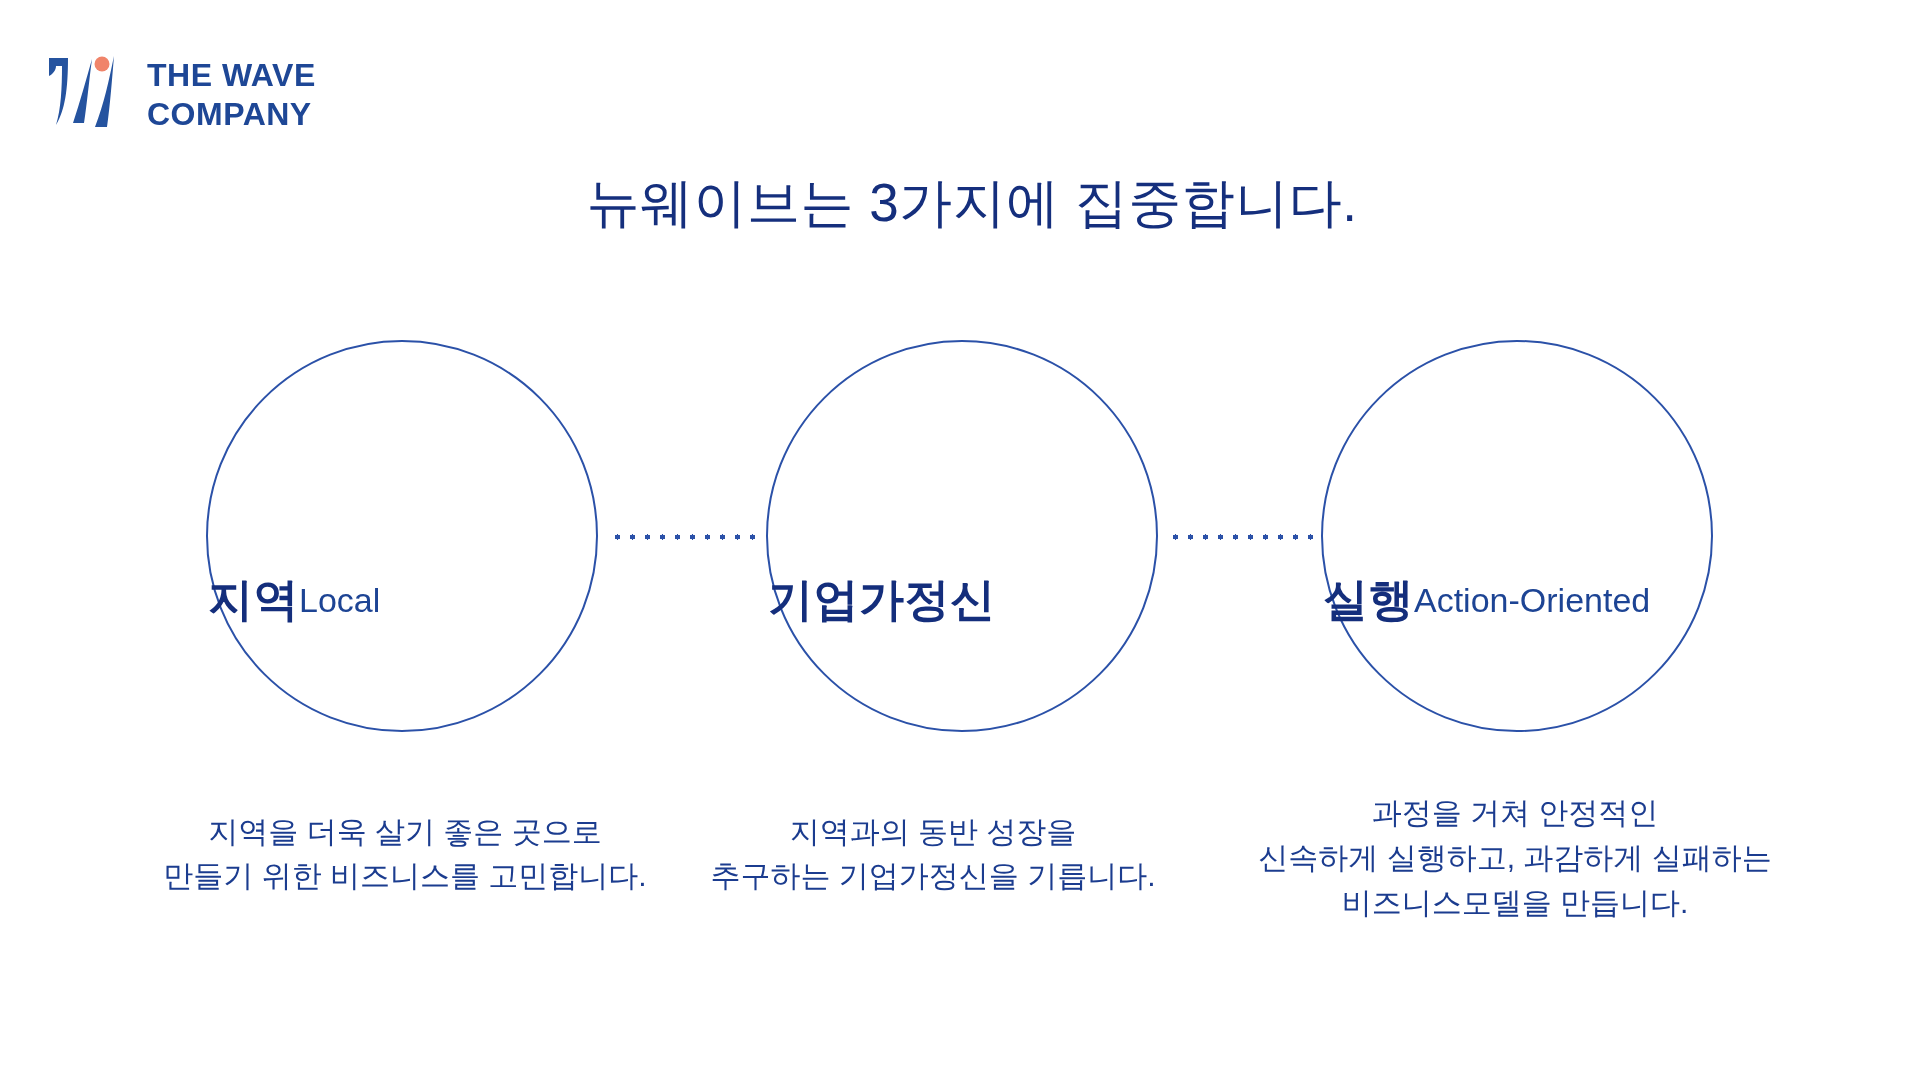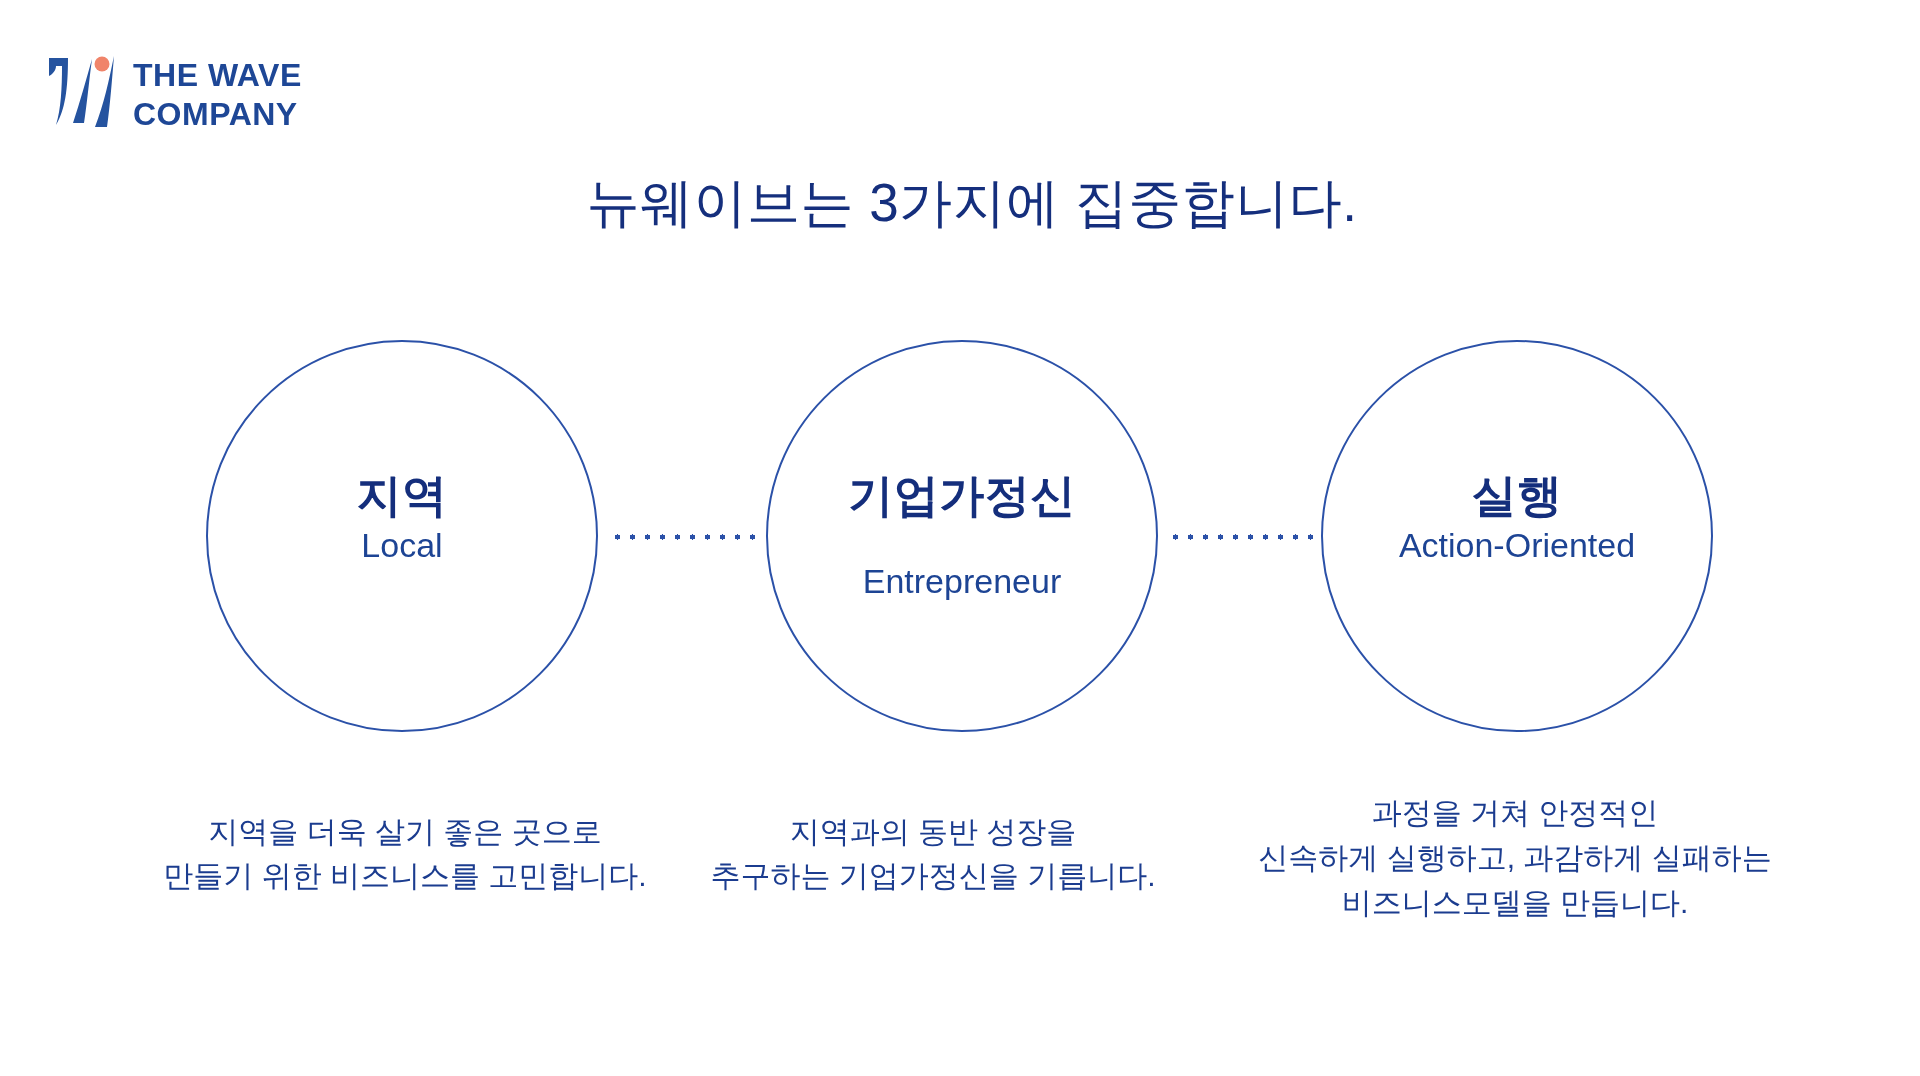--- a/index.html
+++ b/index.html
@@ -9,38 +9,38 @@
     font-family: "Liberation Sans", "DejaVu Sans", sans-serif;
     position: relative;
     overflow: hidden;
   }
   .slide { position: absolute; inset: 0; background: #ffffff; }
 
   
   .logo { position: absolute; left: 48px; top: 54px; display: flex; align-items: flex-start; }
   .logo-mark { width: 76px; height: 74px; display: block; }
   .logo-text {
-    margin-left: 9px; margin-top: 2px;
+    margin-left: 23px; margin-top: 2px;
     font-weight: 800; font-size: 32px; line-height: 39px;
     color: #1E4796; letter-spacing: 0.5px;
   }
 
   
   .title {
     position: absolute; left: 0; top: 172px; width: 100%;
     text-align: center; transform: translateX(12px);
     font-size: 53px; line-height: 62px; font-weight: 500;
     color: #152F7D; letter-spacing: 0.5px;
   }
 
   
   .circle {
     position: absolute; top: 340px; width: 392px; height: 392px;
     border: 2px solid #2B51A8; border-radius: 50%;
-    display: flex; flex-direction: column; align-items: center;
+    display: flex; align-items: center;
     padding-top: 128px; background: transparent;
   }
   .c1 { left: 206px; }
   .c2 { left: 766px; gap: 36px; }
   .c3 { left: 1321px; align-items: center; }
   .circle .ko {
     font-size: 45px; line-height: 52px; font-weight: 700;
     color: #142E7C; letter-spacing: 0.5px; white-space: nowrap;
   }
   .circle .en {
@@ -89,21 +89,20 @@
 
   <div class="circle c1">
     <div class="ko">지역</div>
     <div class="en">Local</div>
   </div>
 
   <div class="connector con1"></div>
 
   <div class="circle c2">
     <div class="ko">기업가정신</div>
-    <div class="en">Entrepreneur</div>
   </div>
 
   <div class="connector con2"></div>
 
   <div class="circle c3">
     <div class="ko">실행</div>
     <div class="en">Action-Oriented</div>
   </div>
 
   <div class="desc d1">

